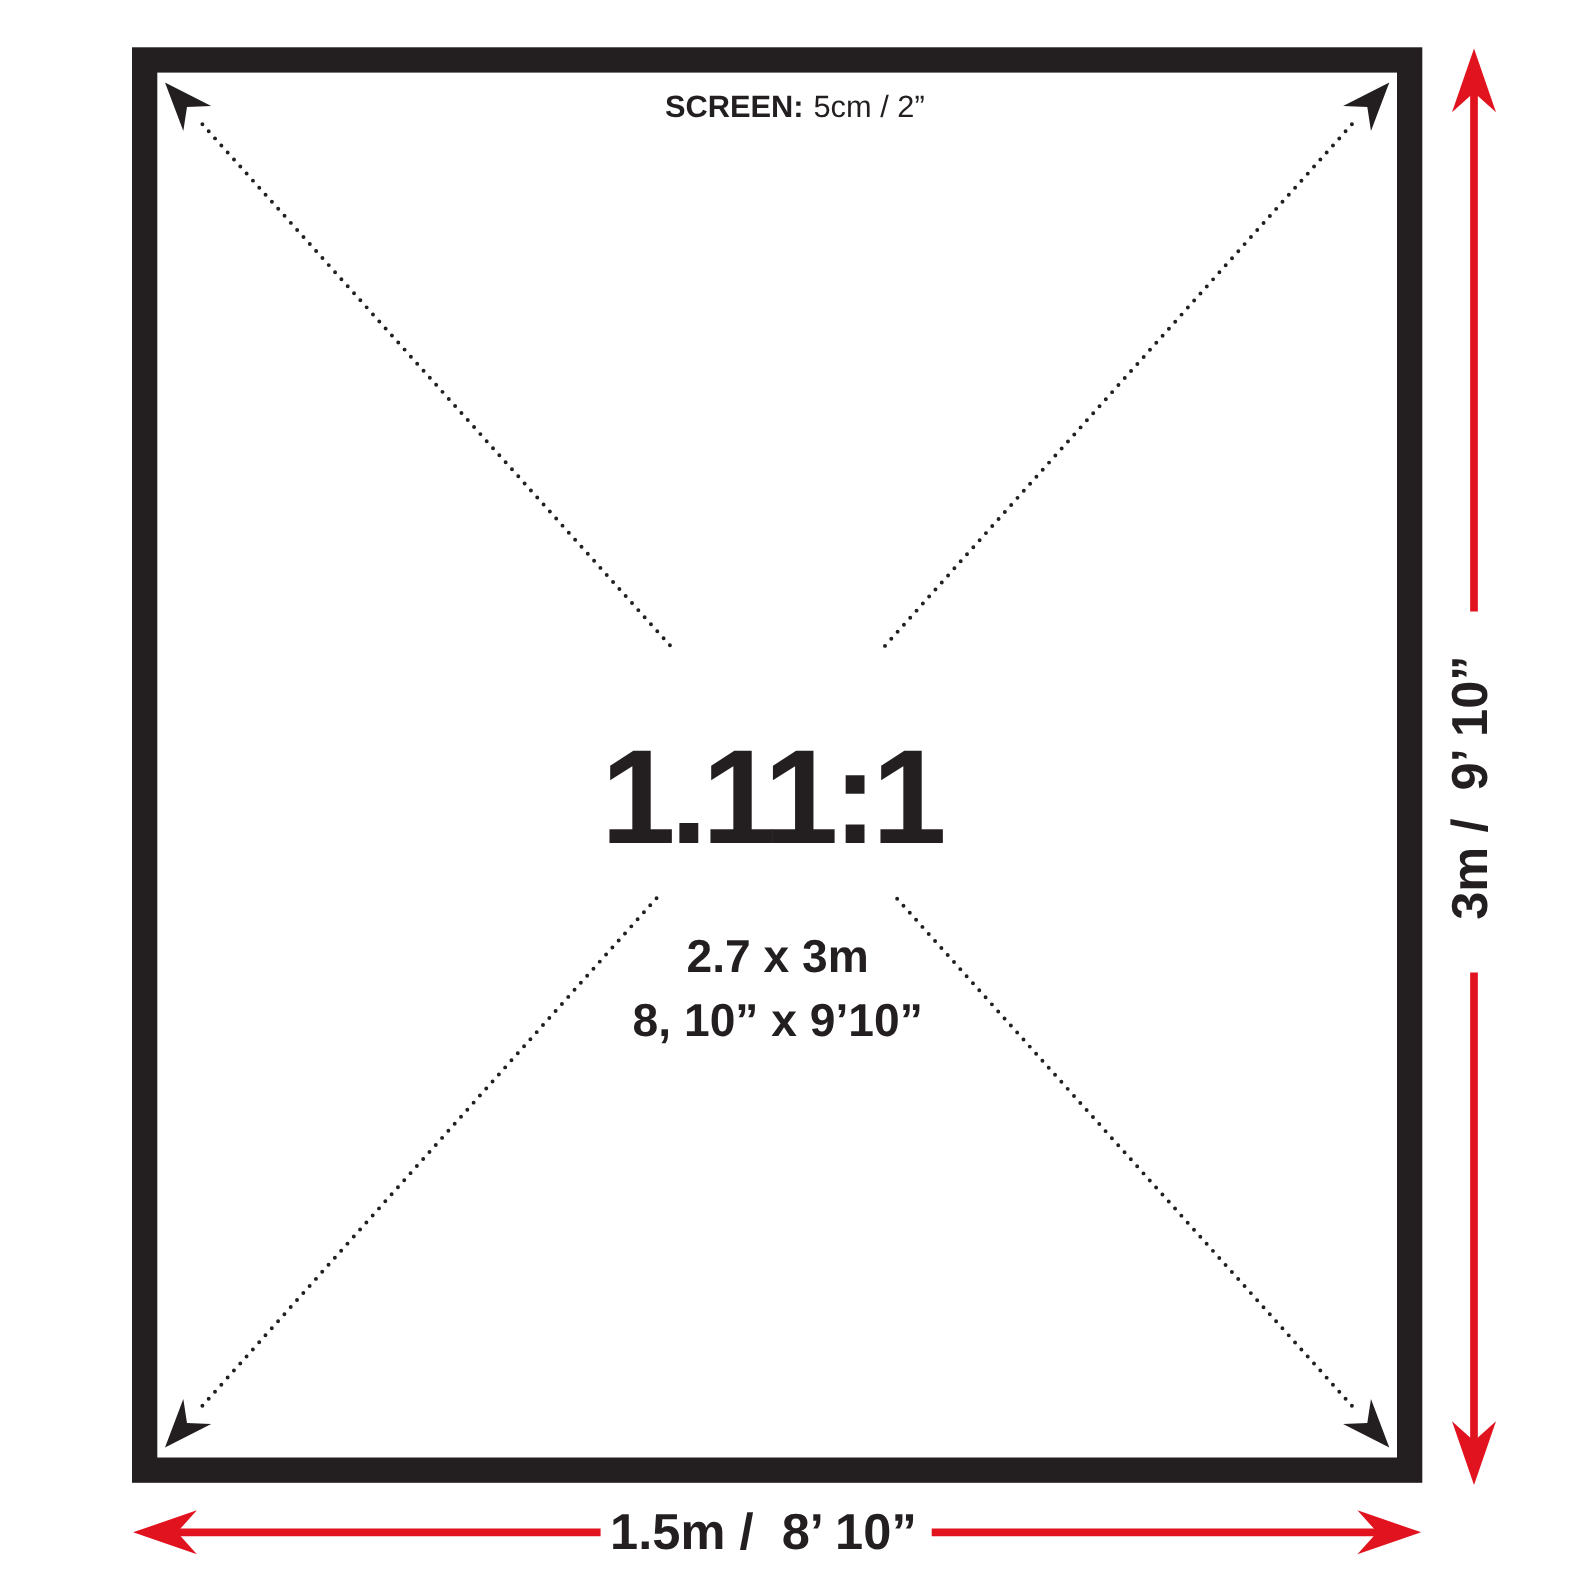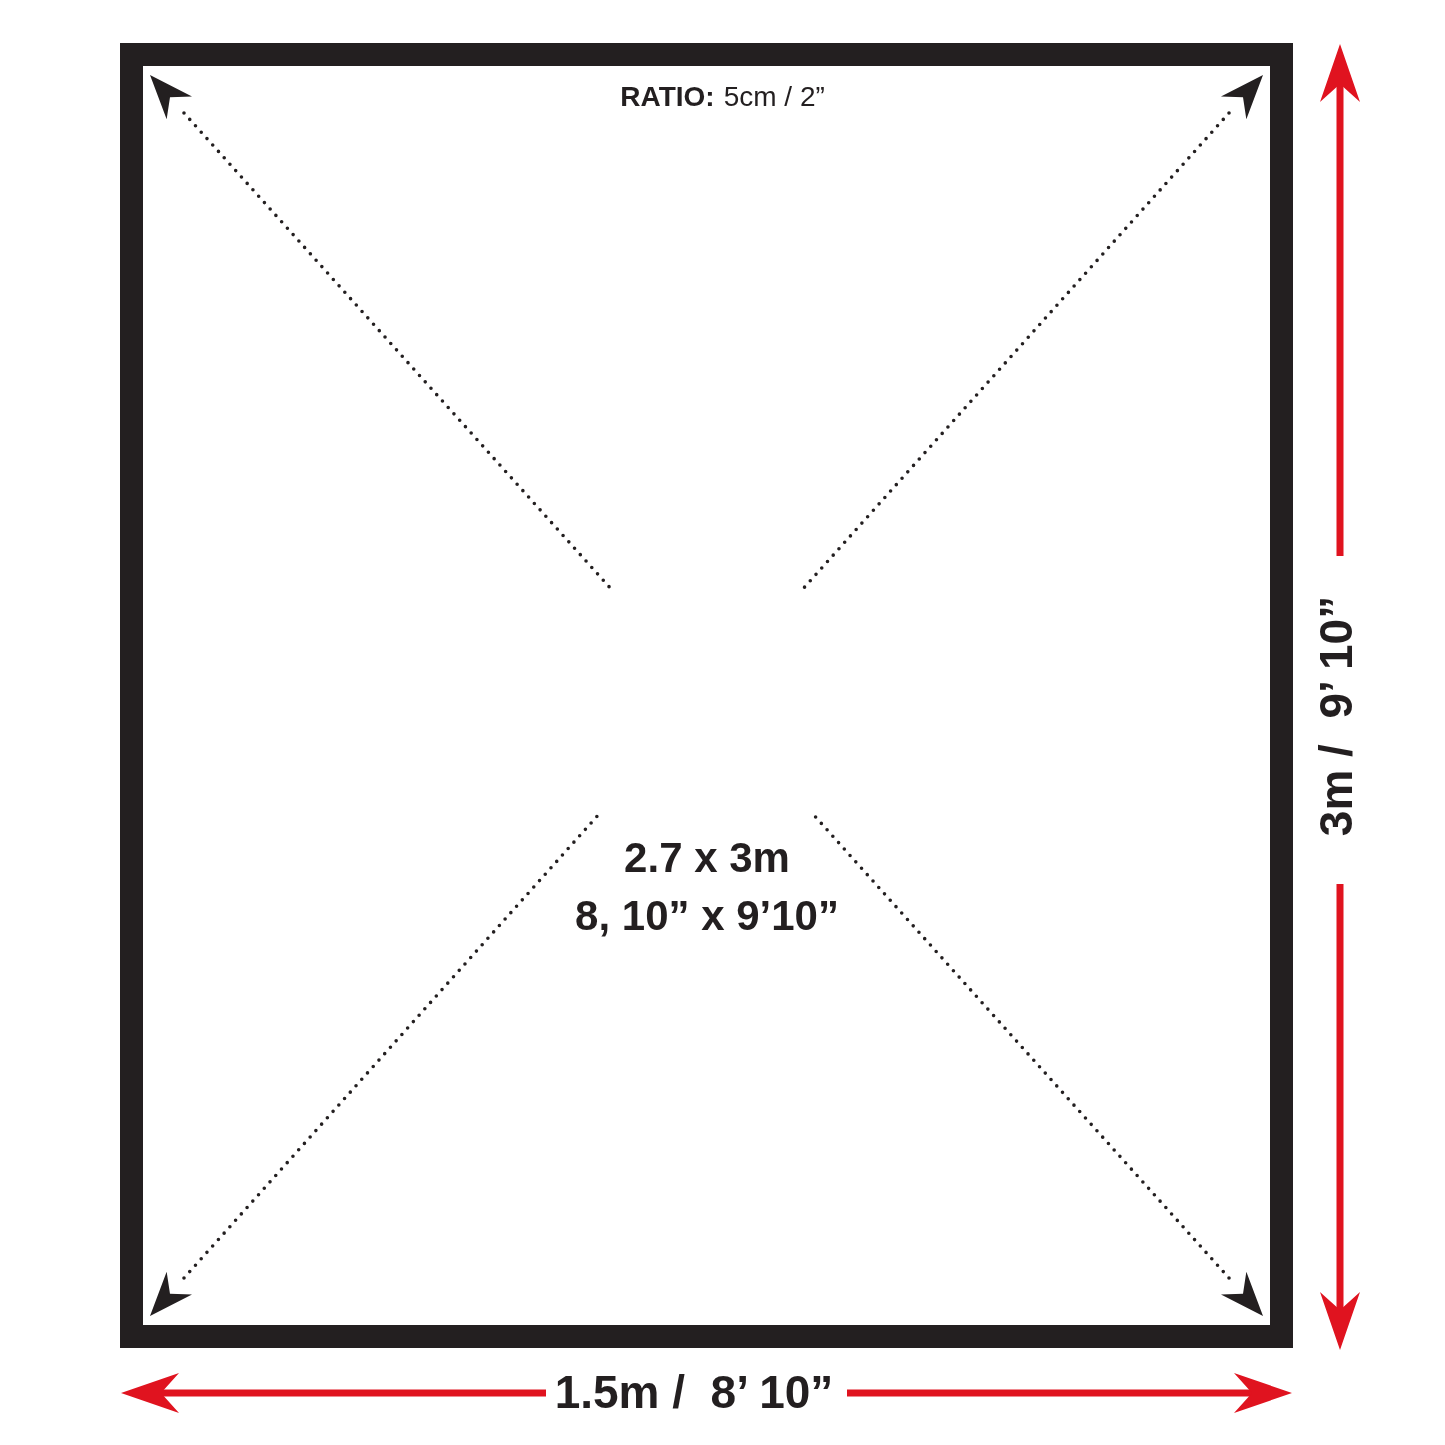--- a/index.html
+++ b/index.html
@@ -11,21 +11,21 @@
   .diag{fill:none;stroke:var(--ink,#231f20);stroke-width:3.6;stroke-linecap:round;stroke-dasharray:0 8.6;}
   .head{fill:var(--ink,#231f20);stroke:none;}
   .red-line{fill:none;stroke:var(--accent,#e0131f);stroke-width:7;}
   .red-head{fill:var(--accent,#e0131f);stroke:none;}
   .label{position:absolute;transform:translate(-50%,-50%);white-space:pre;line-height:1;}
   .border-label{font-size:28px;}
   .border-label .b{font-weight:700;}
   .border-label .r{font-weight:400;margin-left:9px;}
   .ratio-title{font-size:40px;font-weight:700;letter-spacing:1.5px;}
   .ratio-value{font-size:122px;font-weight:800;letter-spacing:-5px;}
-  .size-line{font-size:42px;font-weight:700;}
+  .size-line{font-size:42px;font-weight:700;margin-top:12px;}
   .dim{font-size:46px;font-weight:700;}
   .dim-v{transform:translate(-50%,-50%) rotate(-90deg);}
 </style>
 </head>
 <body>
 
 <div class="stage">
 
   <svg class="layer" width="1445" height="1445" viewBox="0 0 1445 1445">
 
@@ -50,24 +50,25 @@
 
     <g>
       <line class="red-line" x1="135" y1="1393" x2="546" y2="1393"></line>
       <line class="red-line" x1="847" y1="1393" x2="1278" y2="1393"></line>
       <path class="red-head" d="M0 0 L-58 -20 L-40 0 L-58 20 Z" transform="translate(121,1393) rotate(180)"></path>
       <path class="red-head" d="M0 0 L-58 -20 L-40 0 L-58 20 Z" transform="translate(1292,1393)"></path>
     </g>
   </svg>
 
   <div class="label border-label" style="left:707px;top:97px;">
-    <span class="b">RATIO:</span><span class="r">5cm / 2”</span>
+    <span class="b">SCREEN:</span><span class="r">5cm / 2”</span>
   </div>
 
 
+  <div class="label ratio-value" style="left:701px;top:724px;">1.11:1</div>
 
   <div class="label size-line" style="left:707px;top:858px;">2.7 x 3m</div>
 
   <div class="label size-line" style="left:707px;top:916px;">8, 10” x 9’10”</div>
 
   <div class="label dim" style="left:694px;top:1392px;">1.5m /  8’ 10”</div>
 
   <div class="label dim dim-v" style="left:1336px;top:716px;">3m /  9’ 10”</div>
 
 </div>

